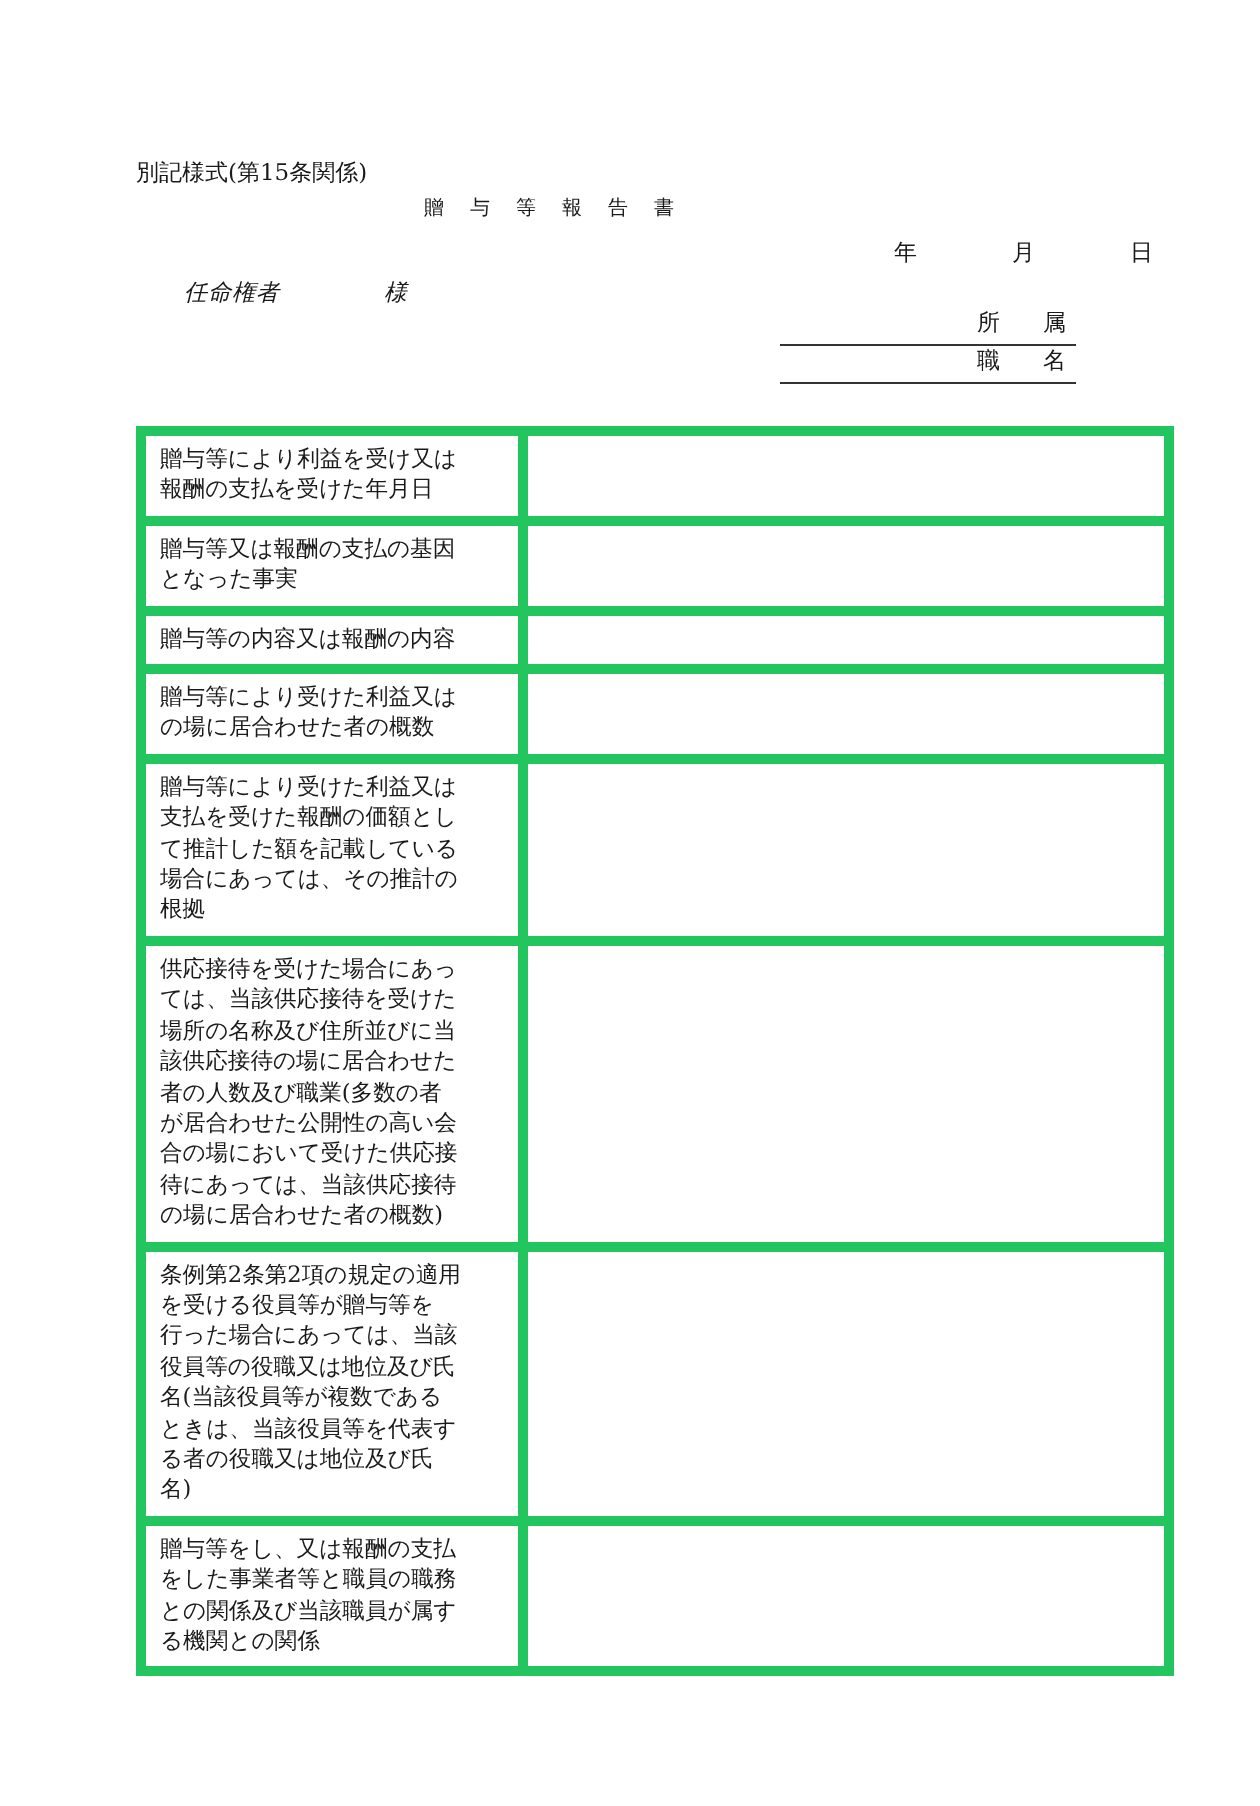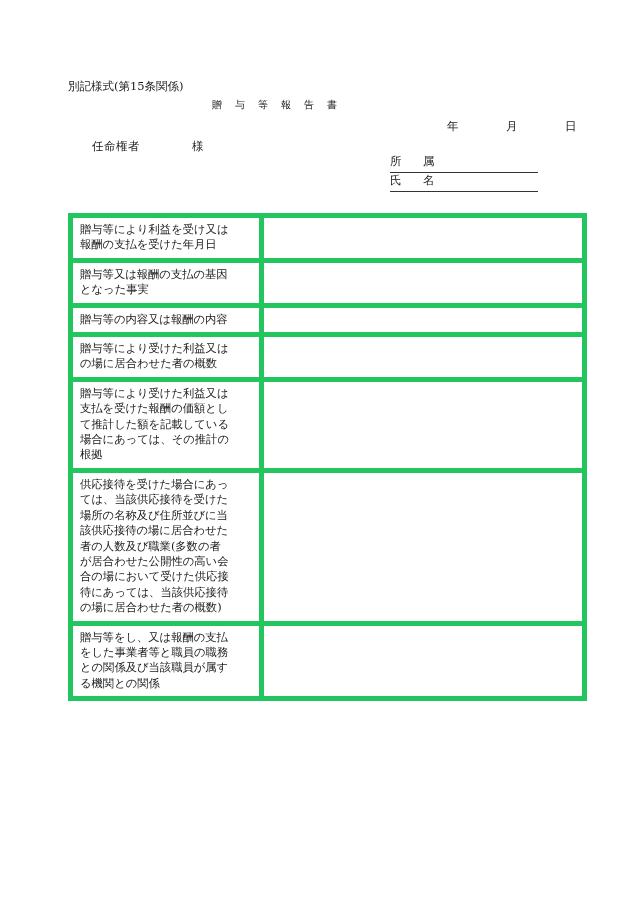--- a/index.html
+++ b/index.html
@@ -54,42 +54,44 @@
     white-space: nowrap;
   }
 
   .addressee-row {
     position: absolute;
     left: 92px;
     top: 139px;
     font-size: 11.5px;
     line-height: 15px;
     white-space: nowrap;
+    font-style: italic;
   }
   .addressee-row .addressee-name {
     letter-spacing: 0.5px;
   }
   .addressee-row .honorific {
     display: inline-block;
     margin-left: 52px;
   }
 
   
   .identity-fields {
     position: absolute;
     left: 390px;
     top: 154px;
     width: 148px;
   }
   .identity-field {
     display: flex;
-    align-items: flex-start;
+    align-items: flex-end;
     border-bottom: 1px solid #333;
     height: 19px;
     box-sizing: border-box;
+    flex-direction: column;
   }
   .identity-field .if-label {
     font-size: 11.5px;
     line-height: 14px;
     letter-spacing: 5px;
     padding-bottom: 2px;
     white-space: nowrap;
   }
   .identity-field .if-value {
     flex: 1;
@@ -149,21 +151,21 @@
   <div class="addressee-row">
     <span class="addressee-name">任命権者</span><span class="honorific">様</span>
   </div>
 
   <div class="identity-fields">
       <div class="identity-field">
         <span class="if-label">所　属</span>
         <span class="if-value"></span>
       </div>
       <div class="identity-field">
-        <span class="if-label">氏　名</span>
+        <span class="if-label">職　名</span>
         <span class="if-value"></span>
       </div>
     </div>
 
   <table class="report-table">
     <tbody>
         <tr>
           <td class="label-cell">
             <div class="lbl-line">贈与等により利益を受け又は</div>
             <div class="lbl-line">報酬の支払を受けた年月日</div>
@@ -221,20 +223,35 @@
             <div class="lbl-line">合の場において受けた供応接</div>
             <div class="lbl-line">待にあっては、当該供応接待</div>
             <div class="lbl-line">の場に居合わせた者の概数)</div>
           </td>
           <td class="value-cell">
             <div class="val-text"></div>
           </td>
         </tr>
         <tr>
           <td class="label-cell">
+            <div class="lbl-line">条例第2条第2項の規定の適用</div>
+            <div class="lbl-line">を受ける役員等が贈与等を</div>
+            <div class="lbl-line">行った場合にあっては、当該</div>
+            <div class="lbl-line">役員等の役職又は地位及び氏</div>
+            <div class="lbl-line">名(当該役員等が複数である</div>
+            <div class="lbl-line">ときは、当該役員等を代表す</div>
+            <div class="lbl-line">る者の役職又は地位及び氏</div>
+            <div class="lbl-line">名)</div>
+          </td>
+          <td class="value-cell">
+            <div class="val-text"></div>
+          </td>
+        </tr>
+        <tr>
+          <td class="label-cell">
             <div class="lbl-line">贈与等をし、又は報酬の支払</div>
             <div class="lbl-line">をした事業者等と職員の職務</div>
             <div class="lbl-line">との関係及び当該職員が属す</div>
             <div class="lbl-line">る機関との関係</div>
           </td>
           <td class="value-cell">
             <div class="val-text"></div>
           </td>
         </tr>
       </tbody>

